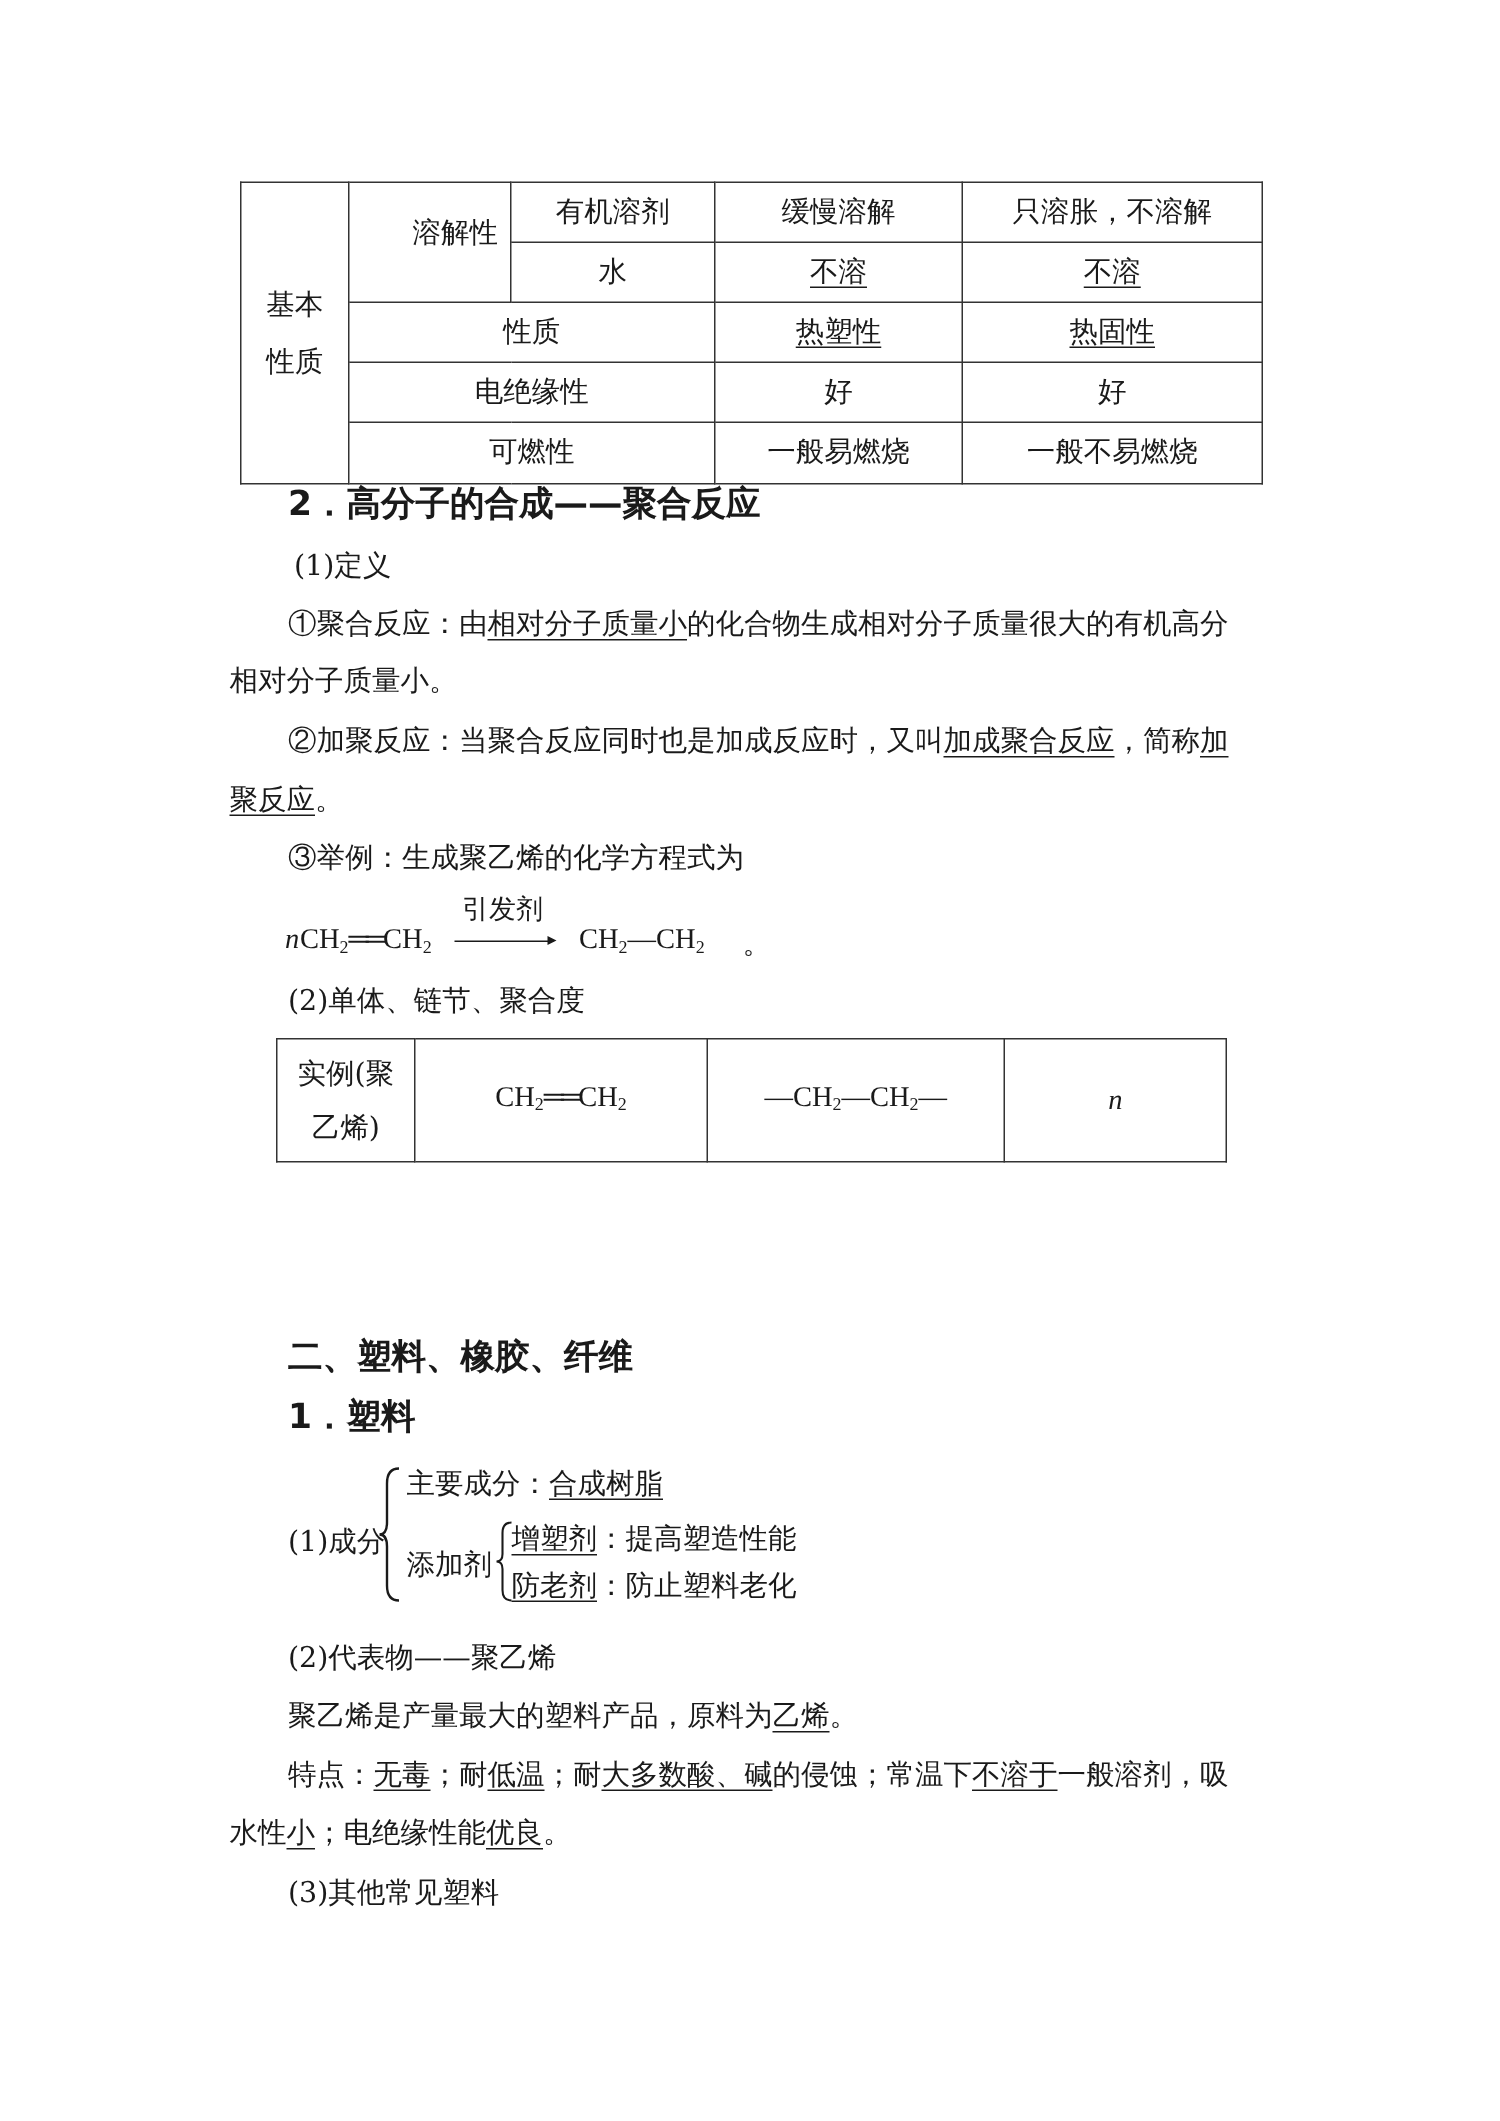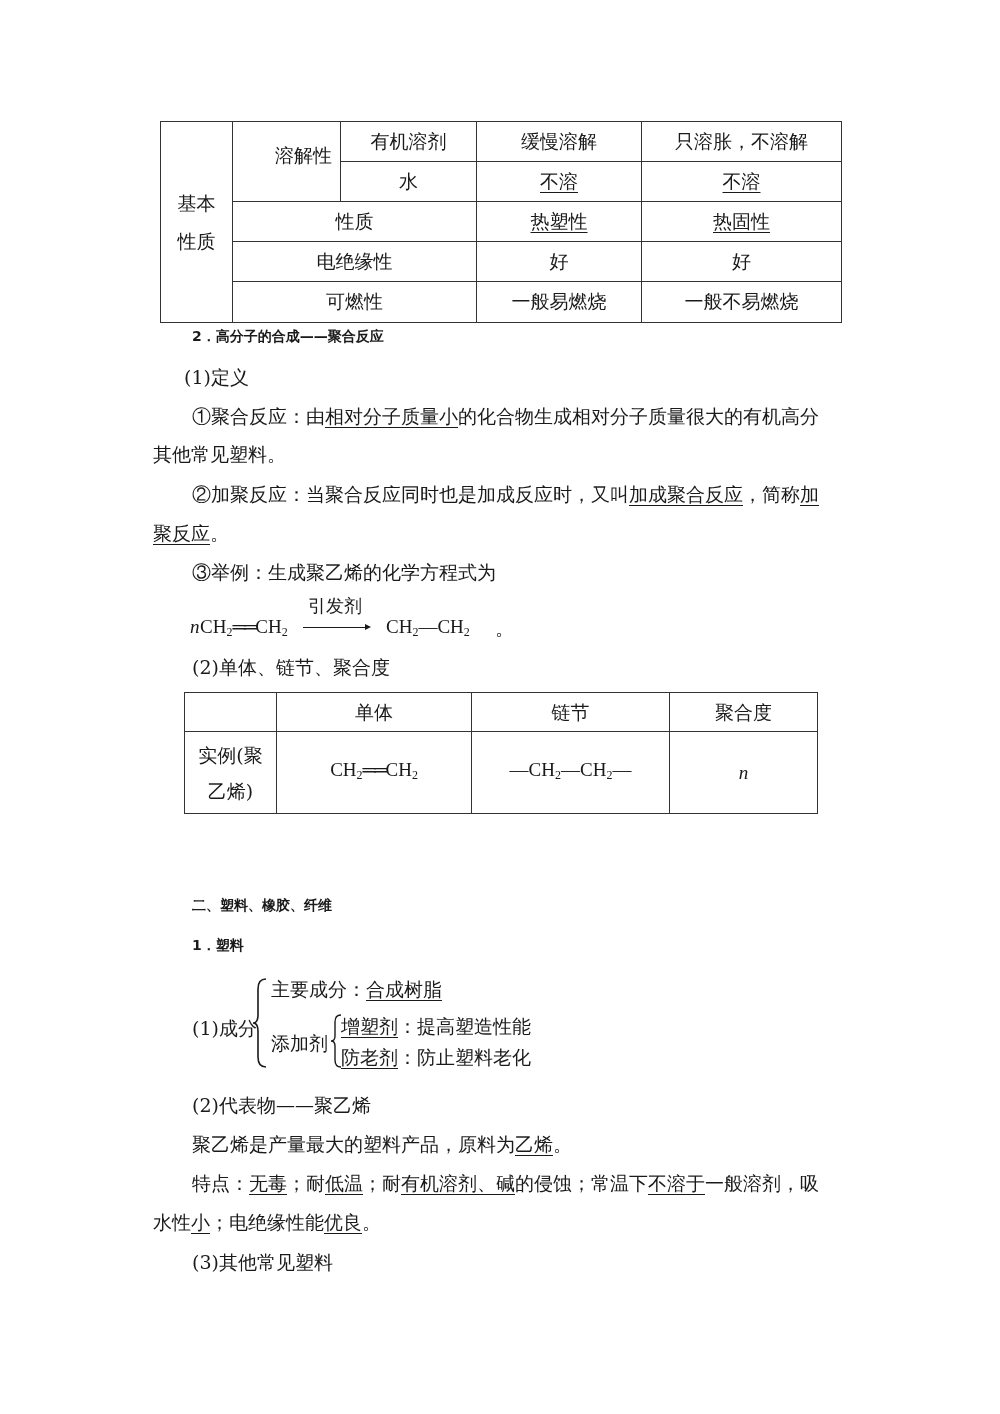--- a/index.html
+++ b/index.html
@@ -6,21 +6,21 @@
   body {
     width: 1000px; height: 1414px; position: relative; overflow: hidden;
     font-family: "DejaVu Serif", "Liberation Serif", serif;
     color: #1a1a1a; font-size: 19px;
   }
   .abs { position: absolute; }
   .u { text-decoration: underline; text-underline-offset: 4px; text-decoration-thickness: 1px; }
   table { border-collapse: collapse; position: absolute; table-layout: fixed; }
   td { border: 1.5px solid #333; text-align: center; vertical-align: middle; padding: 0; font-size: 19px; line-height: 38px; }
   .line { position: absolute; white-space: nowrap; line-height: 26px; }
-  .bold { font-family: "DejaVu Sans", "Liberation Sans", sans-serif; font-weight: bold; font-size: 14px; }
+  .bold { font-family: "DejaVu Sans", "Liberation Sans", sans-serif; font-weight: bold; font-size: 23px; }
   .def td.left { text-align: left; padding-left: 10px; line-height: 38px; vertical-align: top; }
   sub { font-size: 12px; vertical-align: -3px; }
 </style>
 </head>
 <body>
 
 <table style="left:160px; top:121px; width:681px;">
   <colgroup>
     <col style="width:72px">
       <col style="width:108px">
@@ -56,26 +56,26 @@
   </tr>
   <tr style="height:41px">
     <td colspan="2" style="vertical-align:top;">可燃性</td>
     <td style="vertical-align:top;">一般易燃烧</td>
     <td style="vertical-align:top;">一般不易燃烧</td>
   </tr>
 </tbody>
   </table>
 
 <div class="line bold" style="left:192px; top:323px;">2．高分子的合成——聚合反应</div>
-<div class="line" style="left:184px; top:364px;">(1)定义</div>
+<div class="line" style="left:196px; top:364px;">(1)定义</div>
 
 <div class="line" style="left:192px; top:403px;">
   <span>①聚合反应：由</span><span class="u">相对分子质量小</span><span>的化合物生成相对分子质量很大的有机高分</span>
 </div>
-<div class="line" style="left:153px; top:441px;">其他常见塑料。</div>
+<div class="line" style="left:153px; top:441px;">相对分子质量小。</div>
 
 <div class="line" style="left:192px; top:481px;">
   <span>②加聚反应：当聚合反应同时也是加成反应时，又叫</span><span class="u">加成聚合反应</span><span>，简称</span><span class="u">加</span>
 </div>
 <div class="line" style="left:153px; top:520px;">
   <span class="u">聚反应</span><span>。</span>
 </div>
 
 <div class="line" style="left:192px; top:559px;">③举例：生成聚乙烯的化学方程式为</div>
 
@@ -92,26 +92,20 @@
 <div class="line" style="left:192px; top:654px;">(2)单体、链节、聚合度</div>
 
 <table class="def" style="left:184px; top:692px; width:633px;">
   <colgroup>
       <col style="width:92px">
       <col style="width:195px">
       <col style="width:198px">
       <col style="width:148px">
     </colgroup>
   <tbody>
-      <tr style="height:39px">
-    <td style="vertical-align:top;"></td>
-    <td style="vertical-align:top;">单体</td>
-    <td style="vertical-align:top;">链节</td>
-    <td style="vertical-align:top;">聚合度</td>
-  </tr>
   <tr style="height:82px">
     <td style="line-height:36px;">
       <div>实例(聚</div>
       <div>乙烯)</div>
     </td>
     <td style="font-family:'Liberation Serif',serif;">CH<sub>2</sub><span style="letter-spacing:-2px">══</span>CH<sub>2</sub></td>
     <td style="font-family:'Liberation Serif',serif;">—CH<sub>2</sub>—CH<sub>2</sub>—</td>
     <td style="font-style:italic; font-family:'Liberation Serif',serif;">n</td>
   </tr>
 </tbody>
@@ -136,18 +130,18 @@
 </div>
 <div class="line" style="left:341px; top:1044px;">
   <span class="u">防老剂</span><span>：防止塑料老化</span>
 </div>
 
 <div class="line" style="left:192px; top:1092px;">(2)代表物——聚乙烯</div>
 <div class="line" style="left:192px; top:1131px;">
   <span>聚乙烯是产量最大的塑料产品，原料为</span><span class="u">乙烯</span><span>。</span>
 </div>
 <div class="line" style="left:192px; top:1170px;">
-  <span>特点：</span><span class="u">无毒</span><span>；耐</span><span class="u">低温</span><span>；耐</span><span class="u">有机溶剂、碱</span><span>的侵蚀；常温下</span><span class="u">不溶于</span><span>一般溶剂，吸</span>
+  <span>特点：</span><span class="u">无毒</span><span>；耐</span><span class="u">低温</span><span>；耐</span><span class="u">大多数酸、碱</span><span>的侵蚀；常温下</span><span class="u">不溶于</span><span>一般溶剂，吸</span>
 </div>
 <div class="line" style="left:153px; top:1209px;">
   <span>水性</span><span class="u">小</span><span>；电绝缘性能</span><span class="u">优良</span><span>。</span>
 </div>
 <div class="line" style="left:192px; top:1249px;">(3)其他常见塑料</div>
 
 </body></html>

